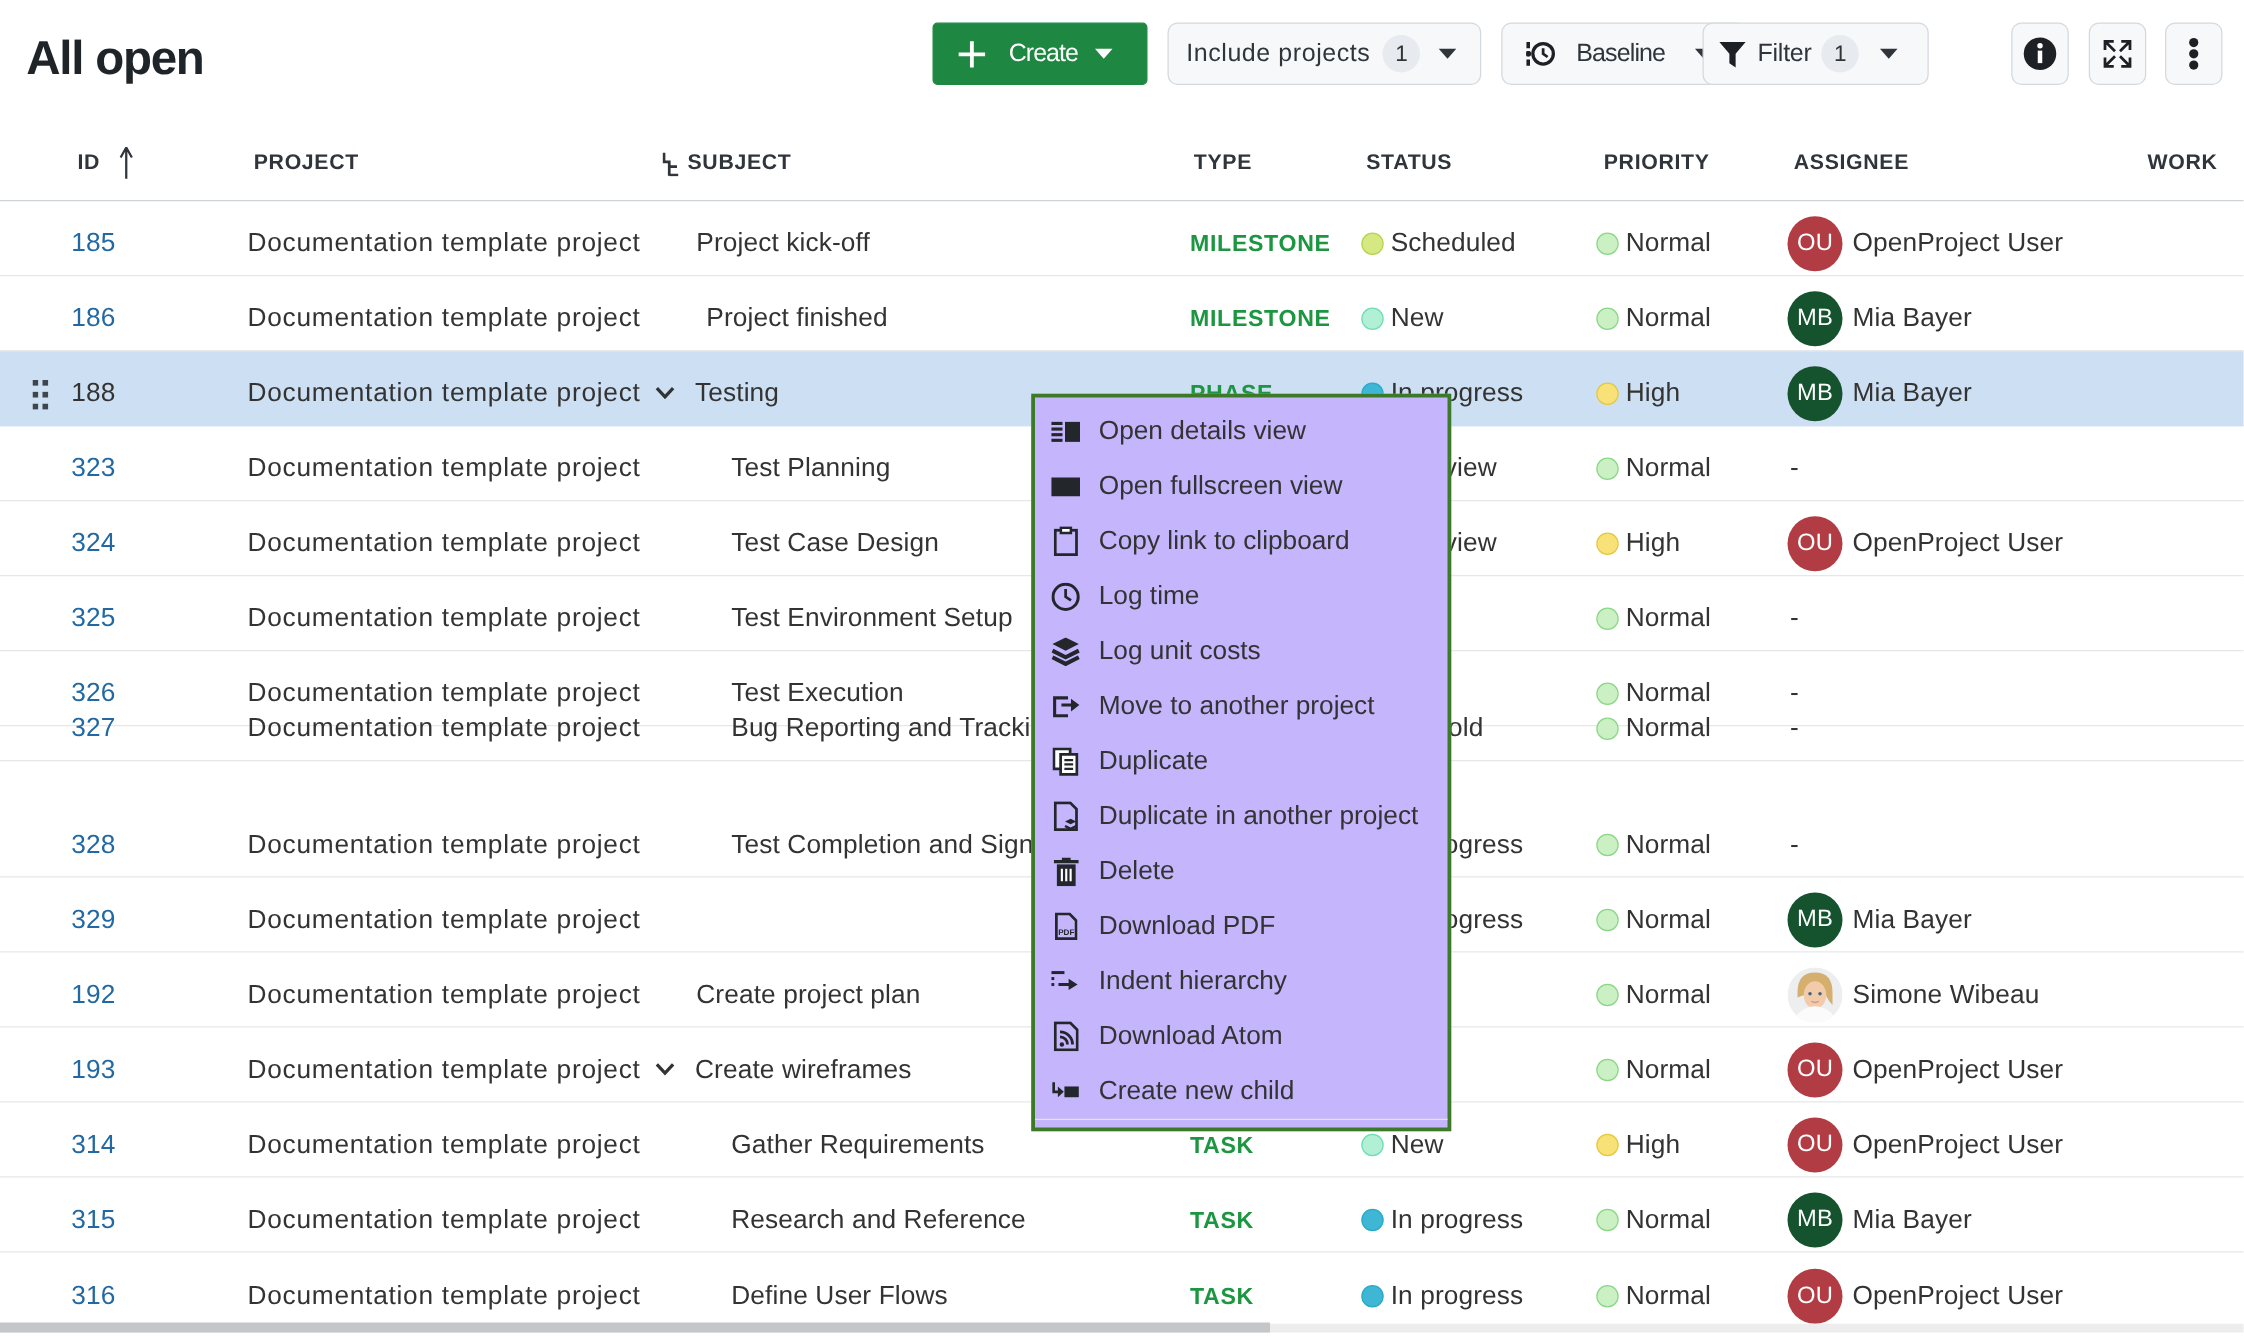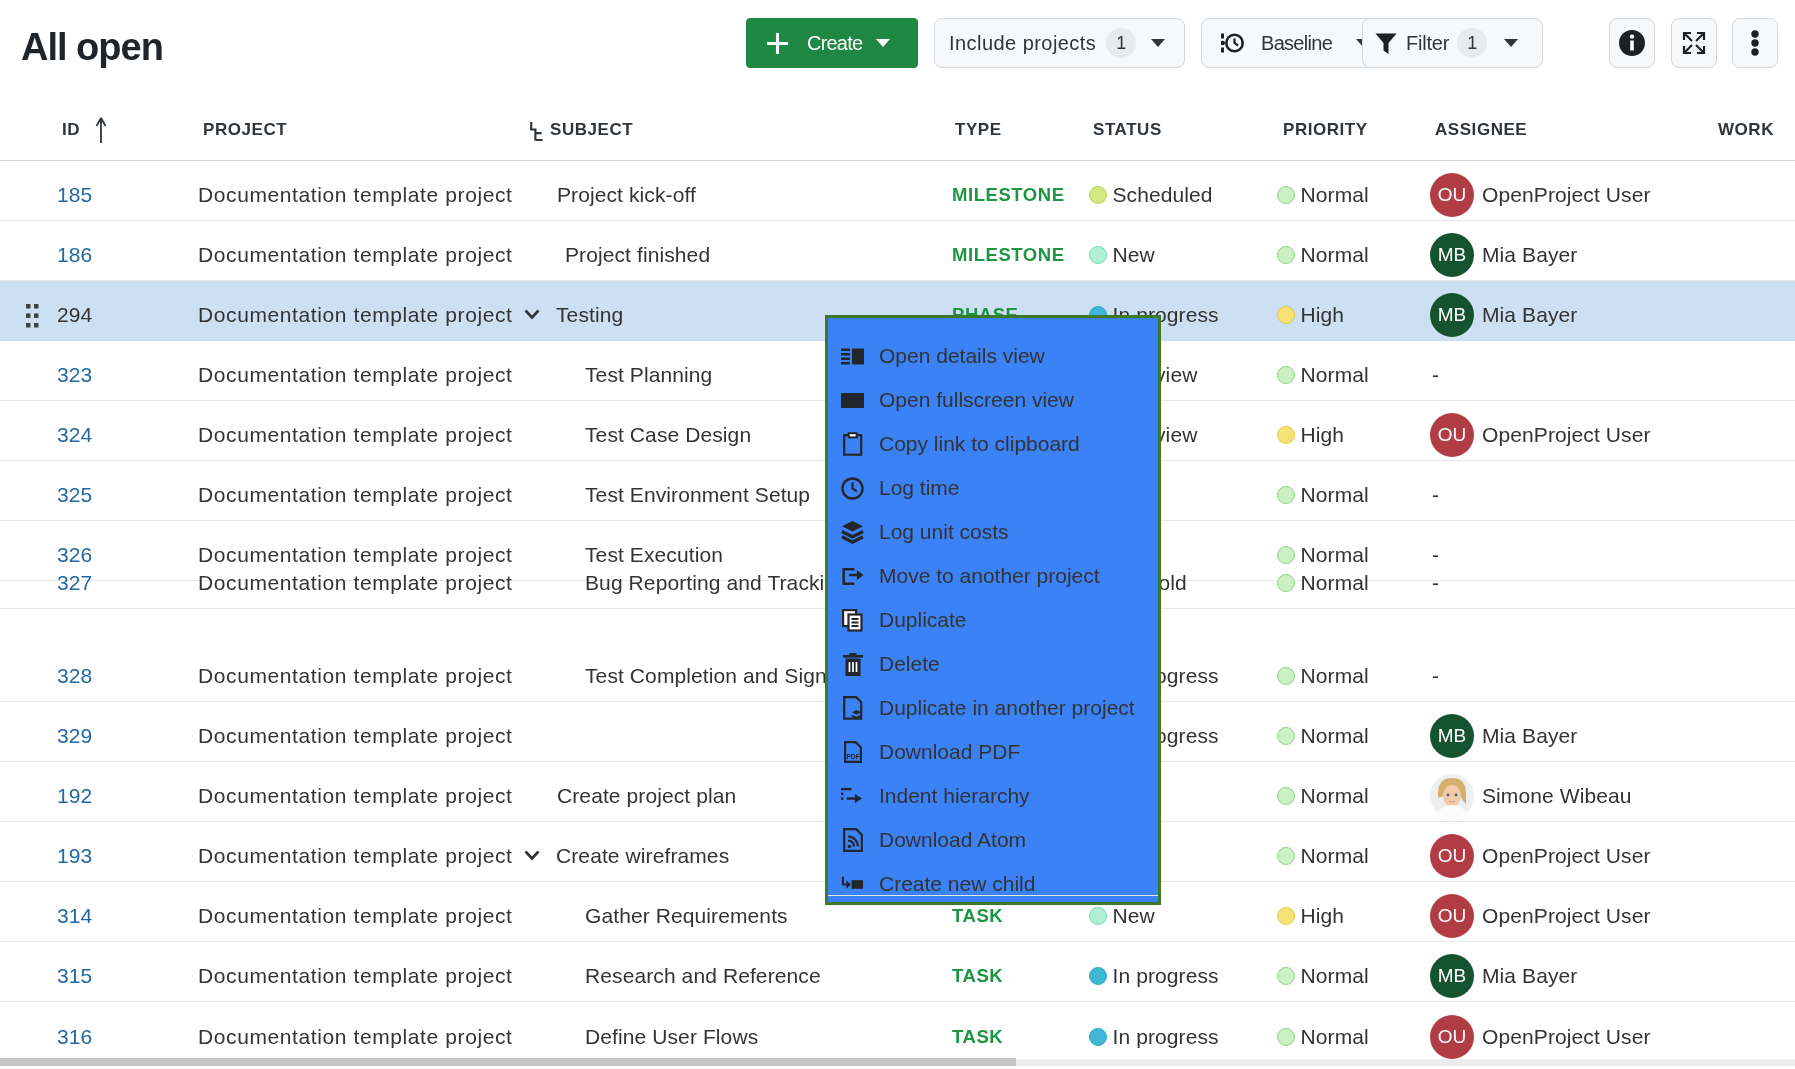--- a/index.html
+++ b/index.html
@@ -28,21 +28,21 @@
   .d-sched { background:#d5e882; border:1px solid #b4d450; }
   .d-new { background:#b2f0d6; border:1px solid #6edcb4; }
   .d-prog { background:#3eb6d4; border:1px solid #28aac8; }
   .d-norm { background:#caf0c4; border:1px solid #8cd787; }
   .d-high { background:#f8e278; border:1px solid #e6c83c; }
   .av { display:inline-flex; width:44px; height:44px; border-radius:50%; color:#fff; font-size:19px; align-items:center; justify-content:center; margin-right:8px; flex:none; }
   .av-r { background:#b23c43; }
   .av-b { background:#14532d; }
   .chev { margin-right:16px; flex:none; }
   
-  .menu { position:absolute; left:825px; top:315px; width:336px; height:590px; background:#3b82f6; border:3px solid #3c7a28; padding-top:16px; z-index:5; }
+  .menu { position:absolute; left:825px; top:315px; width:336px; height:590px; background:#c4b5fd; border:3px solid #3c7a28; padding-top:5px; z-index:5; }
   .mi { height:44px; display:flex; align-items:center; padding-left:13px; font-size:21px; color:#333; }
   .ico { width:23px; display:inline-flex; justify-content:center; margin-right:15px; flex:none; }
   .menu-div { position:absolute; left:0; bottom:6px; width:100%; height:1px; background:#e2e4e6; }
   
   .sbar-track { position:absolute; left:0; top:1059px; width:1795px; height:7px; background:#ededed; }
   .sbar { position:absolute; left:0; top:1058px; width:1016px; height:8px; background:#c4c6c8; }
 </style>
 </head>
 <body>
 <div class="page">
@@ -136,21 +136,21 @@
     <svg class="abs" style="left:26px; top:23px" width="13" height="24" viewBox="0 0 13 24">
         <g fill="#3f454b">
           <rect x="0" y="0" width="4.5" height="4.5"></rect>
           <rect x="8" y="0" width="4.5" height="4.5"></rect>
           <rect x="0" y="9.5" width="4.5" height="4.5"></rect>
           <rect x="8" y="9.5" width="4.5" height="4.5"></rect>
           <rect x="0" y="19" width="4.5" height="4.5"></rect>
           <rect x="8" y="19" width="4.5" height="4.5"></rect>
         </g>
       </svg>
-    <div class="cell id" style="left:57px; color:#333">294</div>
+    <div class="cell id" style="left:57px; color:#333">188</div>
     <div class="cell proj" style="left:198px">Documentation template project</div>
     <div class="cell" style="left:524px"><svg class="chev" width="16" height="11" viewBox="0 0 16 11">
           <path d="M1.5 1.5 8 8.5 14.5 1.5" stroke="#333" stroke-width="2.6" fill="none"></path>
         </svg>Testing</div>
     <div class="cell type" style="left:952px">PHASE</div>
     <div class="cell" style="left:1089px"><span class="dot d-prog"></span>In progress</div>
     <div class="cell" style="left:1277px"><span class="dot d-high"></span>High</div>
     <div class="cell" style="left:1430px"><span class="av av-b">MB</span>Mia Bayer</div>
   </div>
   <div class="row" style="top:341px">
@@ -323,34 +323,34 @@
           </svg>
         </span>Move to another project</div>
     <div class="mi"><span class="ico">
           <svg width="21" height="23" viewBox="0 0 21 23">
             <rect x="1.1" y="1.1" width="13" height="16" fill="#fff" stroke="#23272b" stroke-width="2.2"></rect>
             <rect x="6.5" y="5.5" width="13" height="16" fill="#fff" stroke="#23272b" stroke-width="2.2"></rect>
             <path d="M9.5 10h7M9.5 13.5h7M9.5 17h7" stroke="#23272b" stroke-width="1.8"></path>
           </svg>
         </span>Duplicate</div>
     <div class="mi"><span class="ico">
+          <svg width="20" height="24" viewBox="0 0 20 24">
+            <path d="M1.2 1.2h12l5 5v16.5H1.2z" fill="none" stroke="#23272b" stroke-width="2.2"></path>
+            <path d="M13.5 14l4.5 2.2-4.5 2.2-4.5-2.2z" fill="#23272b"></path>
+            <path d="M9 19.8l4.5 2.2 4.5-2.2" fill="none" stroke="#23272b" stroke-width="2"></path>
+          </svg>
+        </span>Duplicate in another project</div>
+    <div class="mi"><span class="ico">
           <svg width="20" height="23" viewBox="0 0 20 23">
             <rect x="2.5" y="5.5" width="15" height="17.5" fill="#23272b"></rect>
             <rect x="0" y="2" width="20" height="2.6" fill="#23272b"></rect>
             <rect x="6.5" y="0" width="7" height="3" fill="#23272b"></rect>
             <path d="M6.5 9v10M10 9v10M13.5 9v10" stroke="#fff" stroke-width="1.7"></path>
           </svg>
         </span>Delete</div>
-    <div class="mi"><span class="ico">
-          <svg width="20" height="24" viewBox="0 0 20 24">
-            <path d="M1.2 1.2h12l5 5v16.5H1.2z" fill="none" stroke="#23272b" stroke-width="2.2"></path>
-            <path d="M13.5 14l4.5 2.2-4.5 2.2-4.5-2.2z" fill="#23272b"></path>
-            <path d="M9 19.8l4.5 2.2 4.5-2.2" fill="none" stroke="#23272b" stroke-width="2"></path>
-          </svg>
-        </span>Duplicate in another project</div>
     <div class="mi"><span class="ico">
           <svg width="18" height="22" viewBox="0 0 18 22">
             <path d="M1.1 1.1h10.5l5.3 5.3v14.5H1.1z" fill="none" stroke="#23272b" stroke-width="2.2"></path>
             <text x="9" y="18" font-size="6.5" fill="#23272b" text-anchor="middle" font-family="Liberation Sans, sans-serif" font-weight="bold">PDF</text>
           </svg>
         </span>Download PDF</div>
     <div class="mi"><span class="ico">
           <svg width="23" height="22" viewBox="0 0 24 23">
             <rect x="0" y="3" width="11" height="2.5" fill="#23272b"></rect>
             <rect x="0" y="8" width="2.5" height="2.5" fill="#23272b"></rect>

